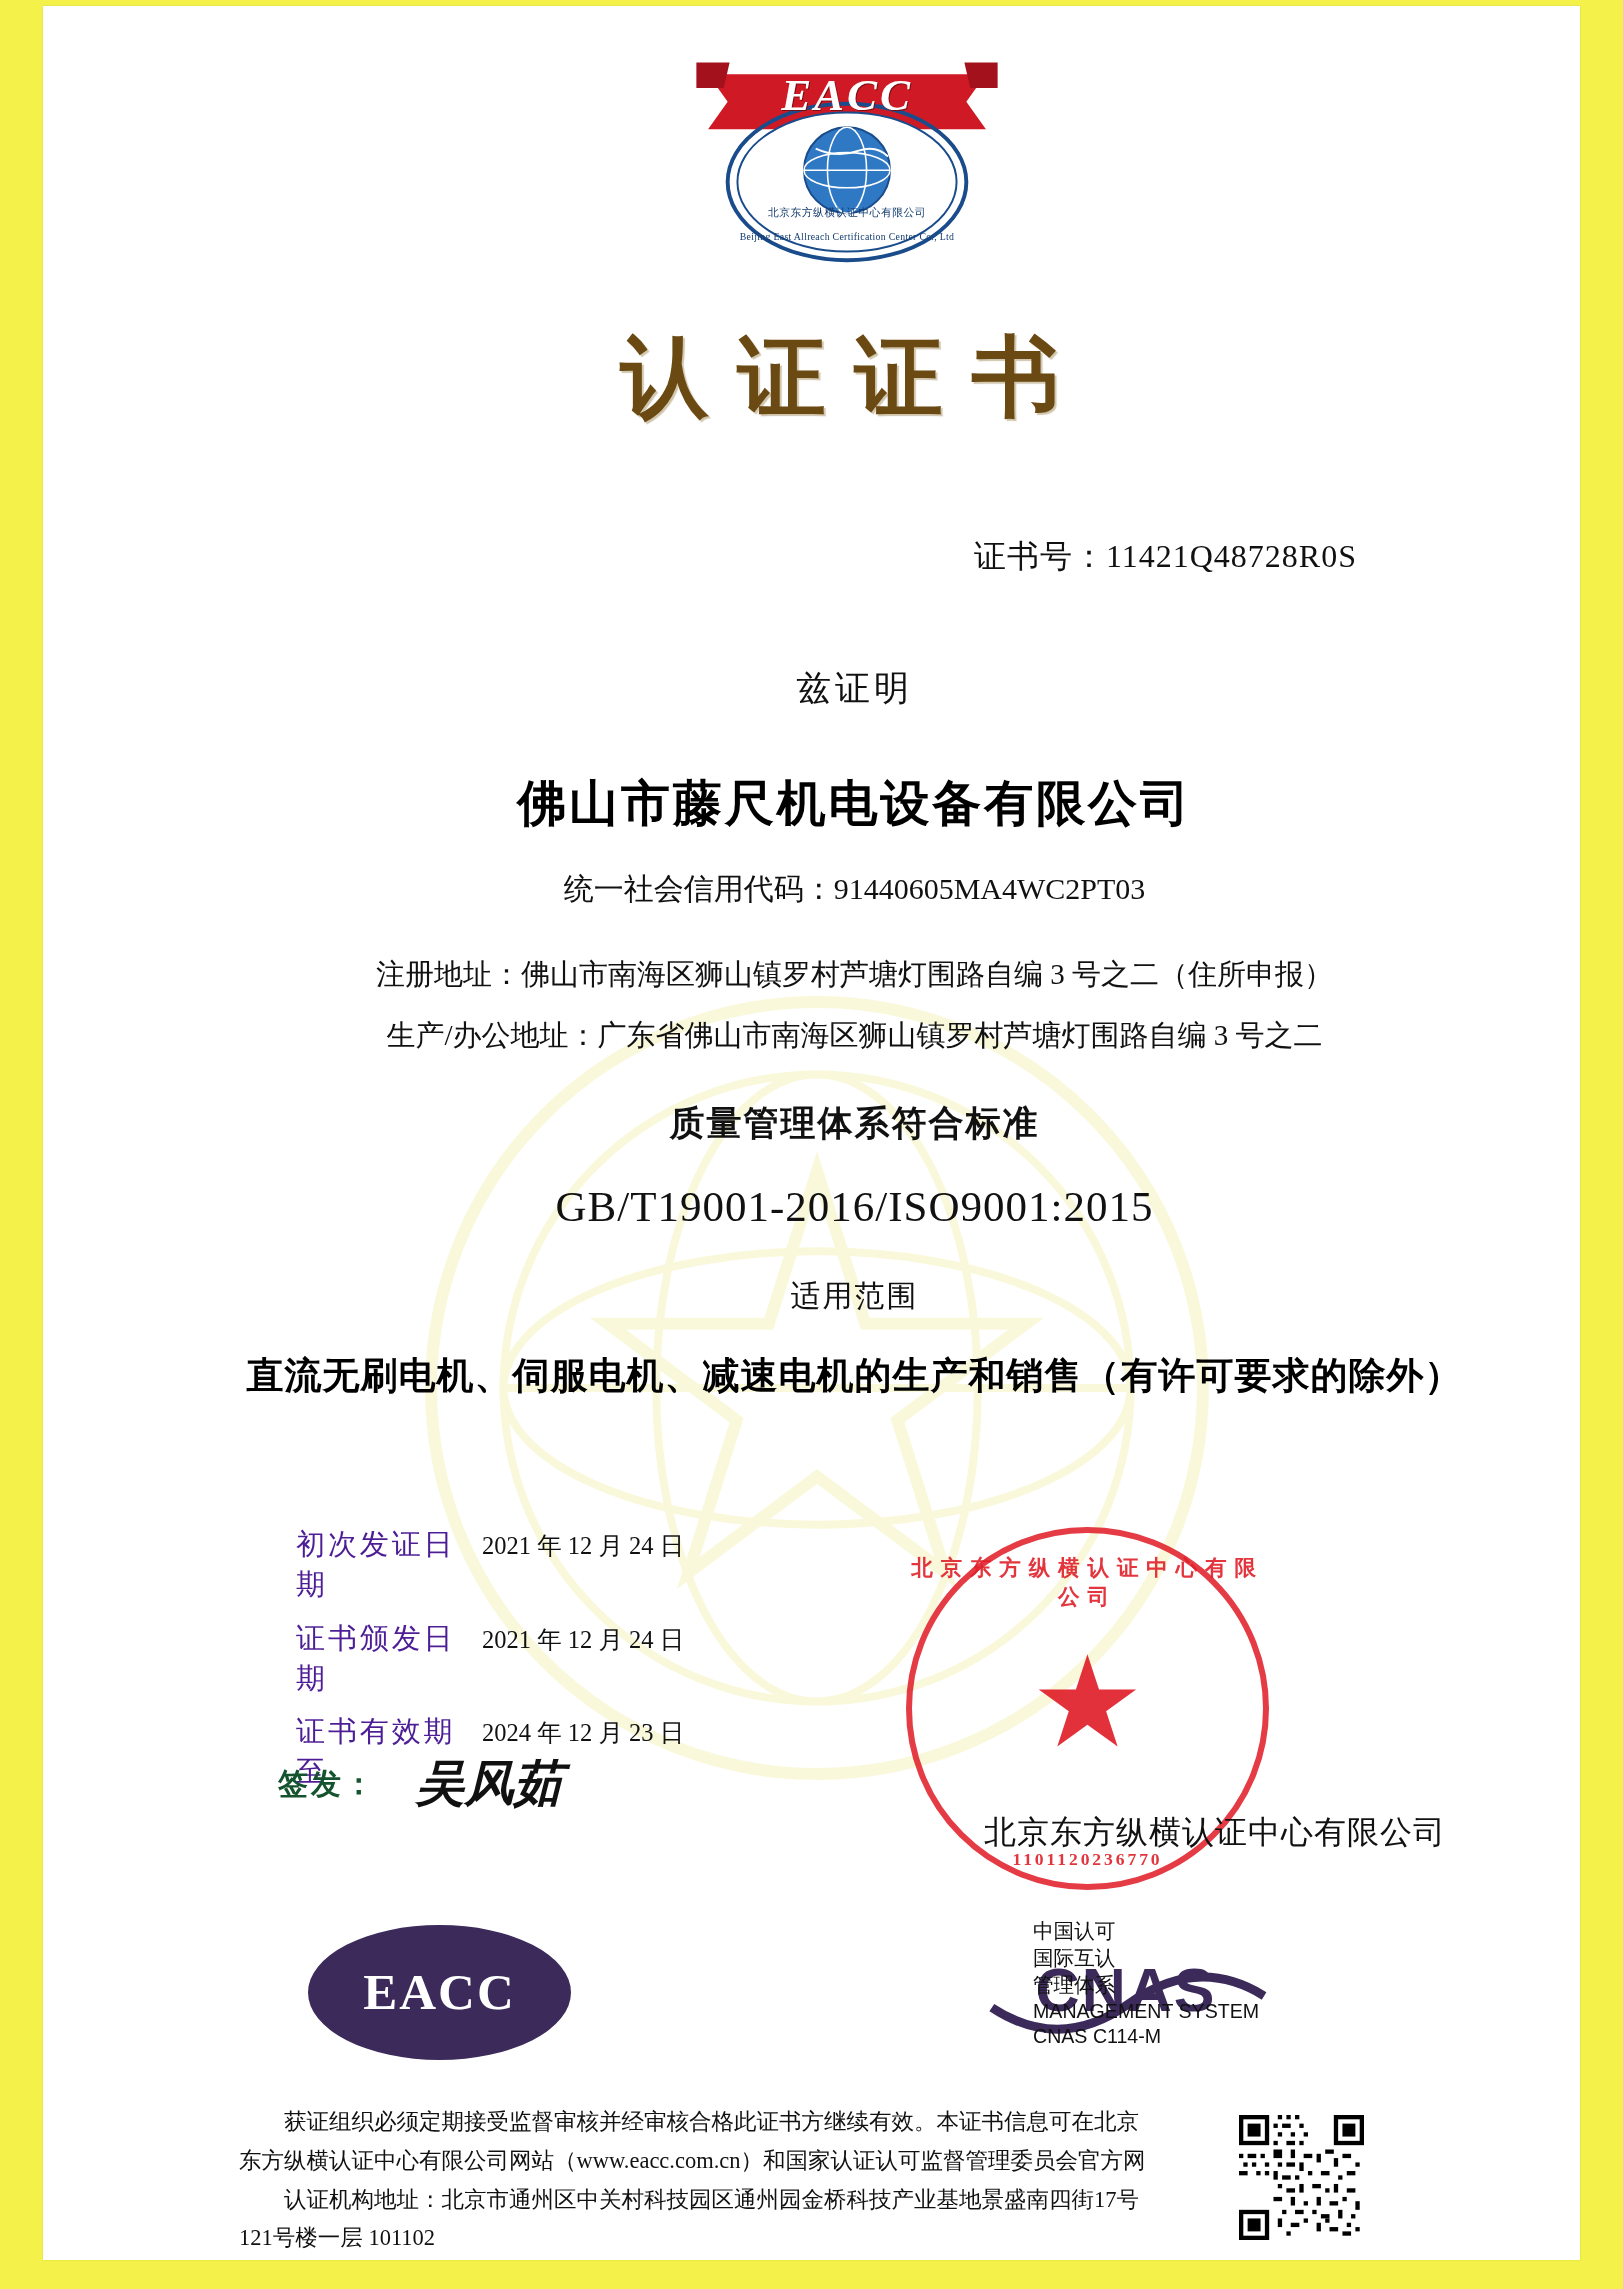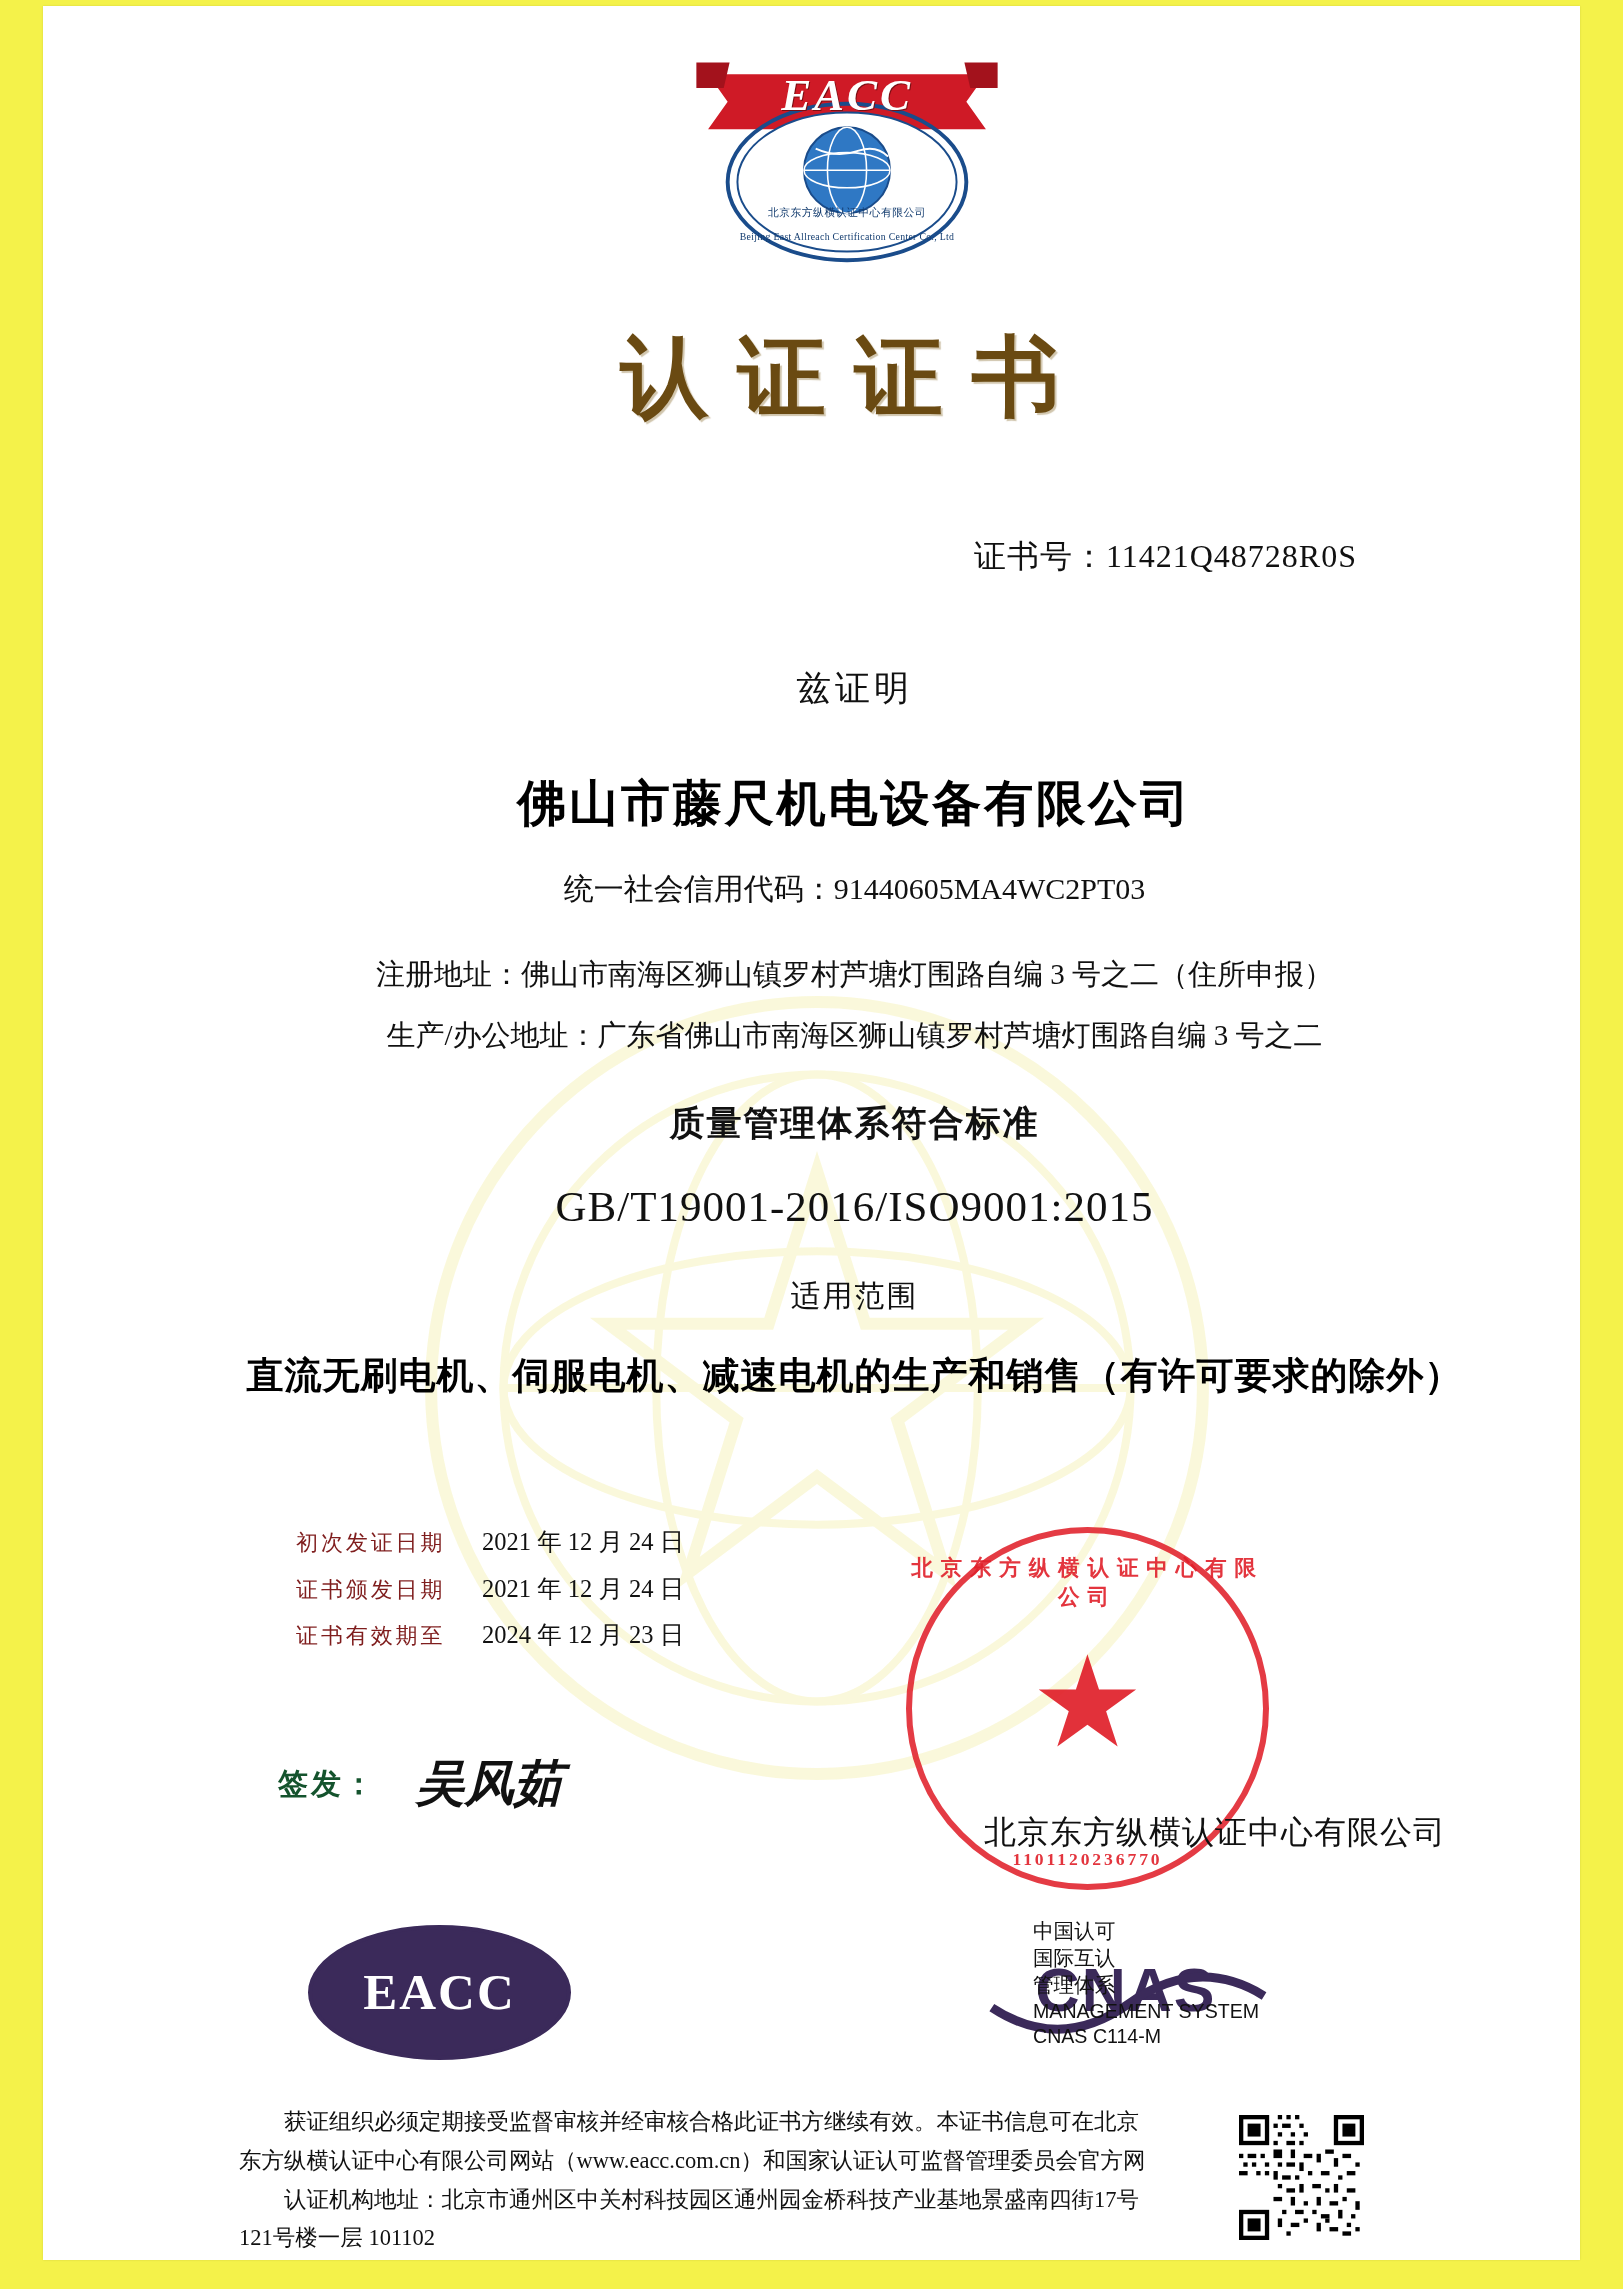--- a/index.html
+++ b/index.html
@@ -194,22 +194,22 @@
     top: 1519px;
     width: 510px;
   }
   #dates .row {
     display: flex;
     align-items: baseline;
     margin-bottom: 13.7px;
   }
   #dates .lab {
     width: 186px;
-    font-size: 22px;
-    color: #7f1d1d;
+    font-size: 29px;
+    color: #4c1d95;
     letter-spacing: 2.9px;
   }
   #dates .val {
     font-size: 24.5px;
     color: #111;
     font-family: "Liberation Serif", serif;
   }
   
   #sign {
     position: absolute;

